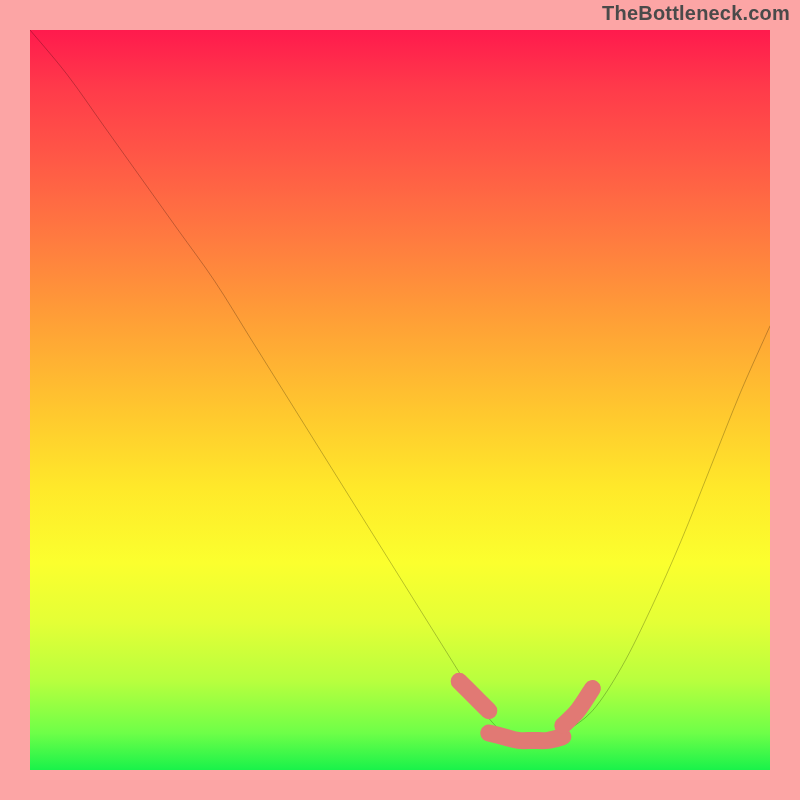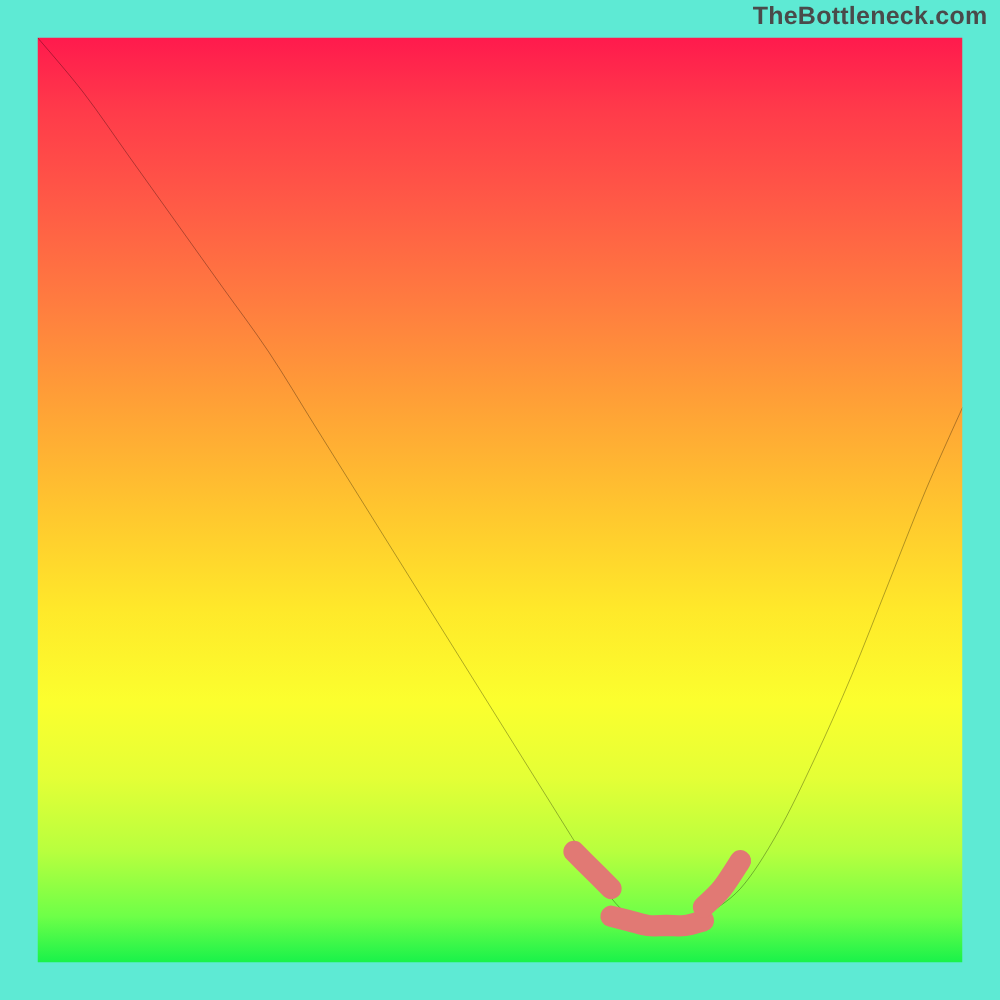--- a/index.html
+++ b/index.html
@@ -8,21 +8,21 @@
     width: 800px;
     height: 800px;
     background: #000;
     overflow: hidden;
     font-family: Arial, Helvetica, sans-serif;
   }
   .frame {
     position: relative;
     width: 800px;
     height: 800px;
-    background: #5eead4;
+    background: #fca5a5;
   }
   .watermark {
     position: absolute;
     top: 2px;
     right: 10px;
     color: #4a4a4a;
     font-size: 20px;
     font-weight: 600;
     letter-spacing: 0.2px;
     z-index: 30;

